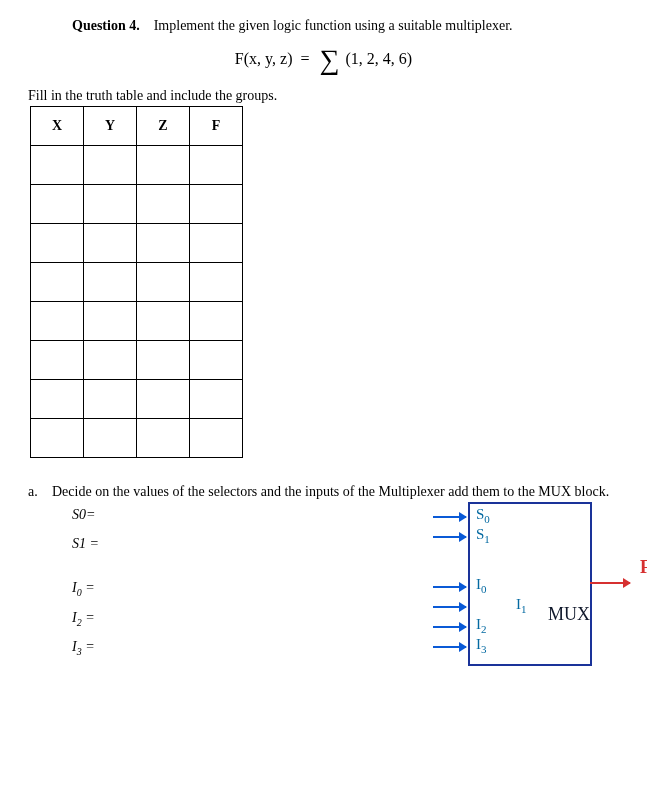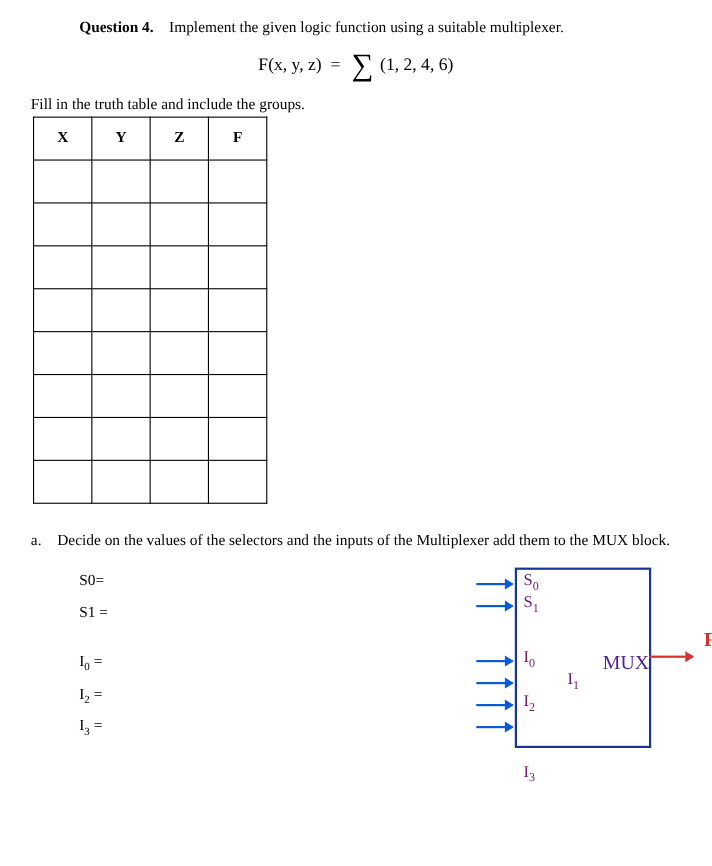--- a/index.html
+++ b/index.html
@@ -39,49 +39,49 @@
     }
     table.truth td { font-weight: normal; }
     .part-a {
       margin-top: 26px;
       display: flex;
       align-items: flex-start;
     }
     .part-a-label { width: 24px; }
     .part-a-text { flex: 1; text-align: justify; }
     .answers-block {
-      margin-top: 14px;
       margin-left: 44px;
       line-height: 2.1;
+      font-style: italic;
     }
     .mux-section {
       position: relative;
       margin-top: -170px;
       margin-left: 380px;
       width: 260px;
       height: 200px;
     }
     .mux-box {
       position: absolute;
       left: 60px; top: 10px;
       width: 120px; height: 160px;
       border: 2px solid #1a3399;
       background: #fff;
     }
     .mux-text {
       position: absolute;
-      left: 140px; top: 86px;
+      left: 140px; top: 112px;
       font-size: 18px;
-      color: #4c1d95;
+      color: #0f172a;
       font-family: 'Times New Roman', Times, serif;
     }
     .mux-pin-label {
       position: absolute;
       font-size: 15px;
-      color: #701a75;
+      color: #0369a1;
       font-family: 'Times New Roman', Times, serif;
     }
     .mux-pin-label sub { font-size: 11px; }
     .arrow {
       position: absolute;
       height: 2px;
       background: #0a5ad6;
     }
     .arrow::after {
       content: "";
@@ -208,17 +208,17 @@
   <div class="arrow" style="left:25px; top:94px; width:33px;"></div>
   <div class="mux-pin-label" style="left:68px; top:84px;"><span>I</span><sub>0</sub></div>
 
   <div class="arrow" style="left:25px; top:114px; width:33px;"></div>
   <div class="mux-pin-label" style="left:68px; top:104px;margin-left:40px;"><span>I</span><sub>1</sub></div>
 
   <div class="arrow" style="left:25px; top:134px; width:33px;"></div>
   <div class="mux-pin-label" style="left:68px; top:124px;"><span>I</span><sub>2</sub></div>
 
   <div class="arrow" style="left:25px; top:154px; width:33px;"></div>
-  <div class="mux-pin-label" style="left:68px; top:144px;margin-top:44px;"><span>I</span><sub>3</sub></div>
+  <div class="mux-pin-label" style="left:68px; top:144px;"><span>I</span><sub>3</sub></div>
 
   <div class="arrow arrow-out" style="left:182px; top:90px; width:40px;"></div>
   <div class="f-out">F</div>
 </div>
 
 </body></html>

